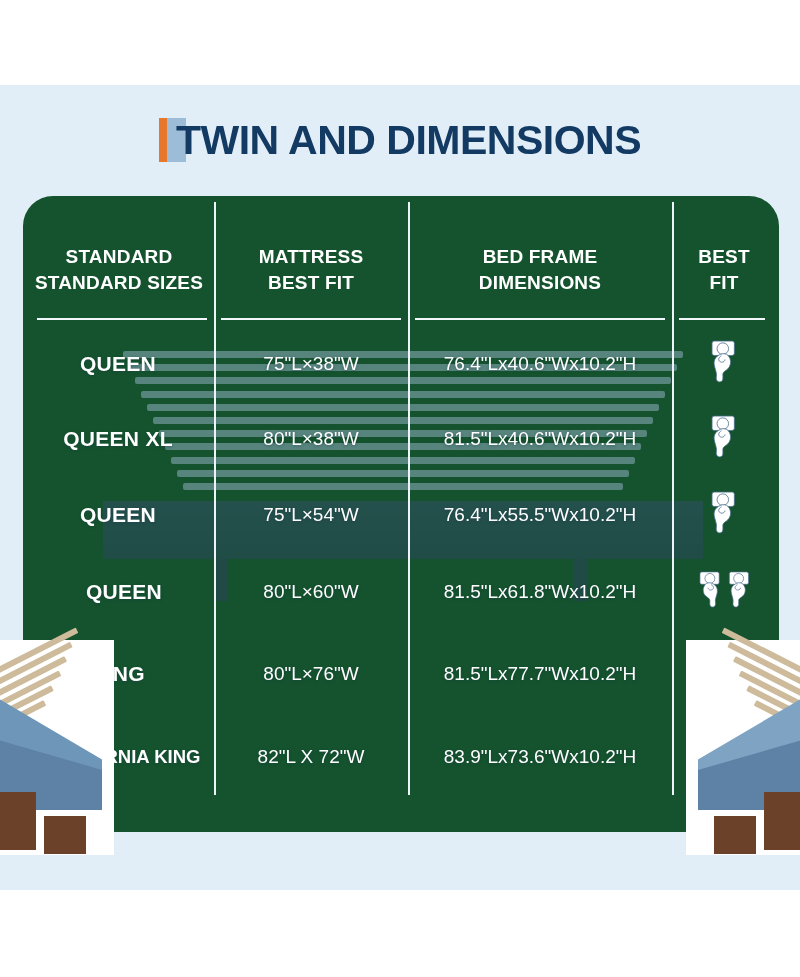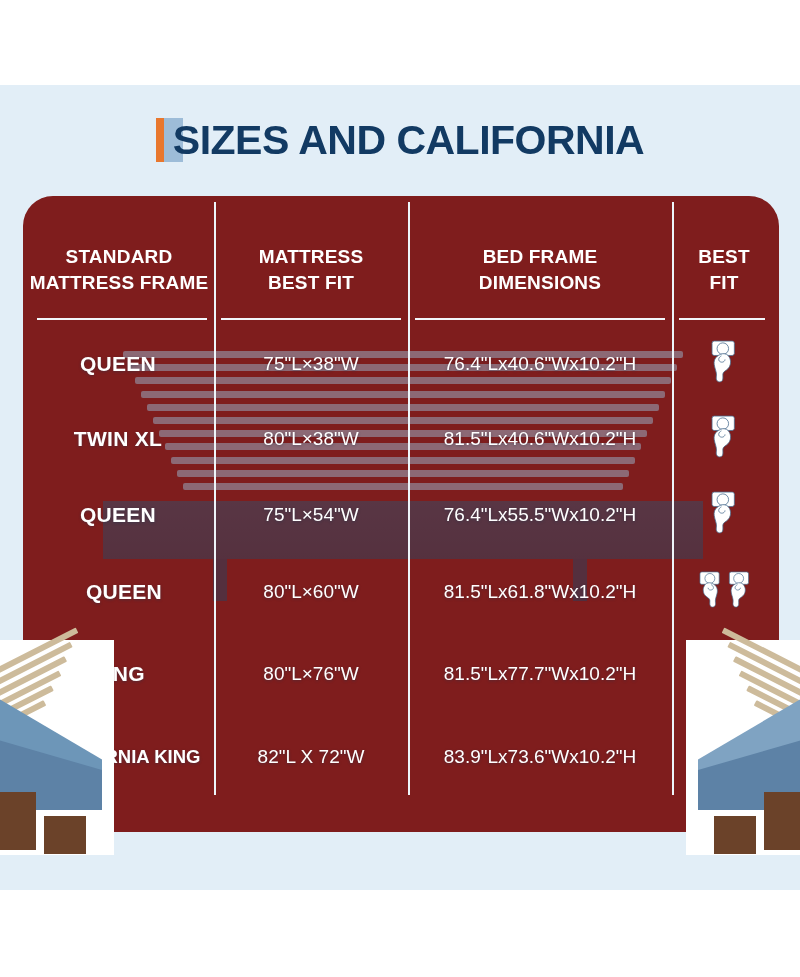--- a/index.html
+++ b/index.html
@@ -34,21 +34,21 @@
   .title-text{
     position:relative;
     font-size:41px;font-weight:bold;letter-spacing:-0.5px;
     color:#123a63;line-height:1;
     white-space:nowrap;
   }
 
   
   .panel{
     position:absolute;left:23px;top:196px;width:756px;height:636px;
-    background:#7f1d1d;border-radius:30px;overflow:hidden;
+    background:#14532d;border-radius:30px;overflow:hidden;
   }
 
   
   .frame-wm{position:absolute;left:80px;top:155px;width:600px;height:215px;opacity:.5;}
   .wm-top{
     position:absolute;left:50%;top:0;transform:translateX(-50%);
     width:560px;height:150px;
   }
   .wm-slat{
     position:absolute;height:7px;background:#9ab6cf;border-radius:2px;
@@ -104,21 +104,21 @@
 
 <div id="stage">
 
   <div class="page-field"></div>
 
   <div class="title-wrap">
     <span class="title-accent">
       <span class="bar-orange"></span>
       <span class="bar-blue"></span>
     </span>
-    <span class="title-text">SIZES AND CALIFORNIA</span>
+    <span class="title-text">TWIN AND DIMENSIONS</span>
   </div>
 
   <div class="panel">
 
     <div class="frame-wm">
       <div class="wm-top" id="wm-top">
           <div class="wm-slat" style="left: 0px; top: 0px; width: 560px;"></div>
           <div class="wm-slat" style="left: 6px; top: 13.2px; width: 548px;"></div>
           <div class="wm-slat" style="left: 12px; top: 26.4px; width: 536px;"></div>
           <div class="wm-slat" style="left: 18px; top: 39.6px; width: 524px;"></div>
@@ -141,21 +141,21 @@
       <div class="vdiv" style="left:385px;height:593px;"></div>
       <div class="vdiv" style="left:649px;height:593px;"></div>
 
       <div class="hdiv" style="left:14px;top:122px;width:170px;"></div>
       <div class="hdiv" style="left:198px;top:122px;width:180px;"></div>
       <div class="hdiv" style="left:392px;top:122px;width:250px;"></div>
       <div class="hdiv" style="left:656px;top:122px;width:86px;"></div>
 
       <div class="cell head-cell" style="left:6px;top:34px;width:180px;height:80px;flex-direction:column;">
         <span>STANDARD</span>
-        <span class="narrow">MATTRESS FRAME</span>
+        <span class="narrow">STANDARD SIZES</span>
       </div>
       <div class="cell head-cell" style="left:193px;top:34px;width:190px;height:80px;flex-direction:column;">
         <span>MATTRESS</span>
         <span>BEST FIT</span>
       </div>
       <div class="cell head-cell" style="left:651px;top:34px;width:100px;height:80px;flex-direction:column;">
         <span>BEST</span>
         <span>FIT</span>
       </div>
       <div class="cell head-cell" style="left:387px;top:34px;width:260px;height:80px;flex-direction:column;">
@@ -172,21 +172,21 @@
               <span><svg width="33.12" height="43.199999999999996" viewBox="0 0 46 60">
                   <g fill="#ffffff" stroke="#4a6d8f" stroke-width="1.1" stroke-linejoin="round">
                     <rect x="7" y="1.5" width="31" height="20" rx="3"></rect>
                     <circle cx="22" cy="12" r="8"></circle>
                     <path d="M22 19 C13 21 9 27 10 34 C11 41 14 45 13 51 C12 56 15 59 19 58 C23 57 22 52 22 48 C22 44 26 43 29 40 C33 36 34 29 31 24 C29 20 26 19 22 19 Z"></path>
                     <path d="M20 22 C16 24 15 28 18 30 C21 32 25 30 25 27" fill="none"></path>
                   </g>
                 </svg></span>
             </div>
           </div>
-          <div class="cell row-label" style="left: 0px; top: 215px; width: 190px; height: 56px;">TWIN XL</div>
+          <div class="cell row-label" style="left: 0px; top: 215px; width: 190px; height: 56px;">QUEEN XL</div>
           <div class="cell row-val" style="left: 193px; top: 215px; width: 190px; height: 56px;">80"L×38"W</div>
           <div class="cell row-val" style="left: 387px; top: 215px; width: 260px; height: 56px;">81.5"Lx40.6"Wx10.2"H</div>
           <div class="fit-cell" style="left: 651px; top: 205px; width: 100px; height: 76px;">
             <div class="fit-group">
               <span><svg width="33.12" height="43.199999999999996" viewBox="0 0 46 60">
                   <g fill="#ffffff" stroke="#4a6d8f" stroke-width="1.1" stroke-linejoin="round">
                     <rect x="7" y="1.5" width="31" height="20" rx="3"></rect>
                     <circle cx="22" cy="12" r="8"></circle>
                     <path d="M22 19 C13 21 9 27 10 34 C11 41 14 45 13 51 C12 56 15 59 19 58 C23 57 22 52 22 48 C22 44 26 43 29 40 C33 36 34 29 31 24 C29 20 26 19 22 19 Z"></path>
                     <path d="M20 22 C16 24 15 28 18 30 C21 32 25 30 25 27" fill="none"></path>

